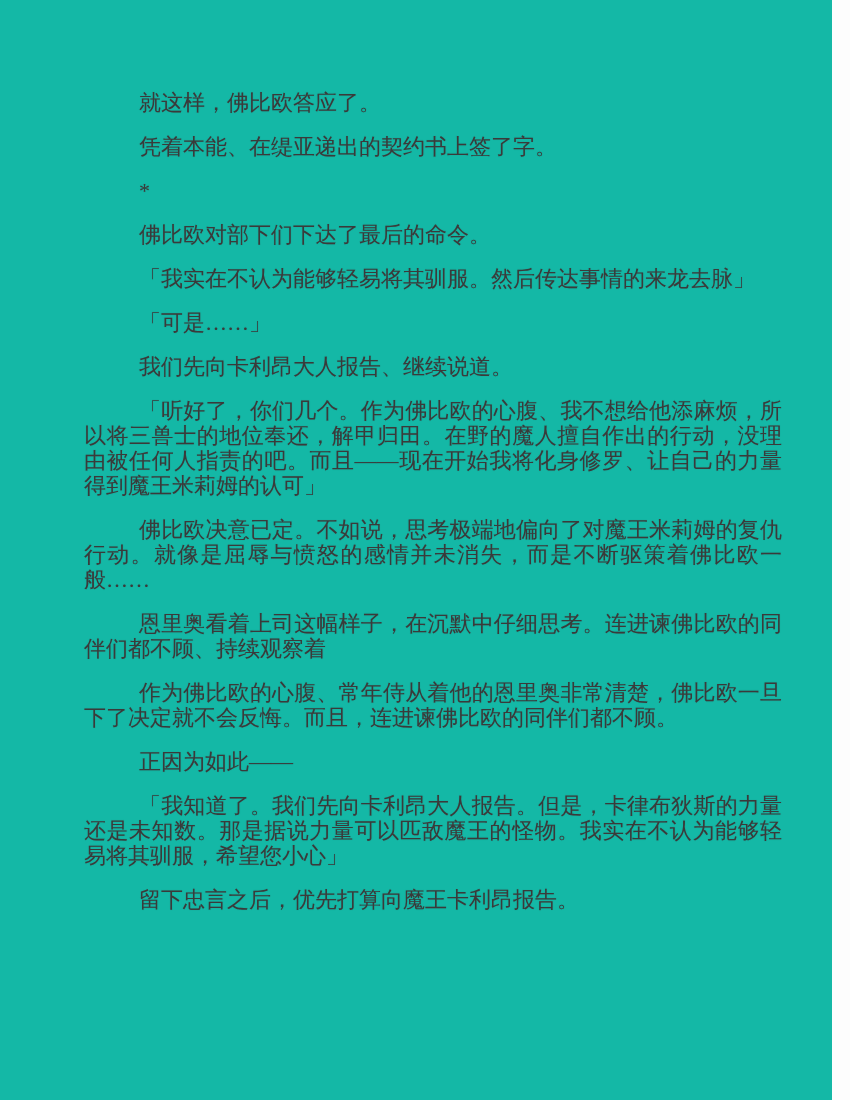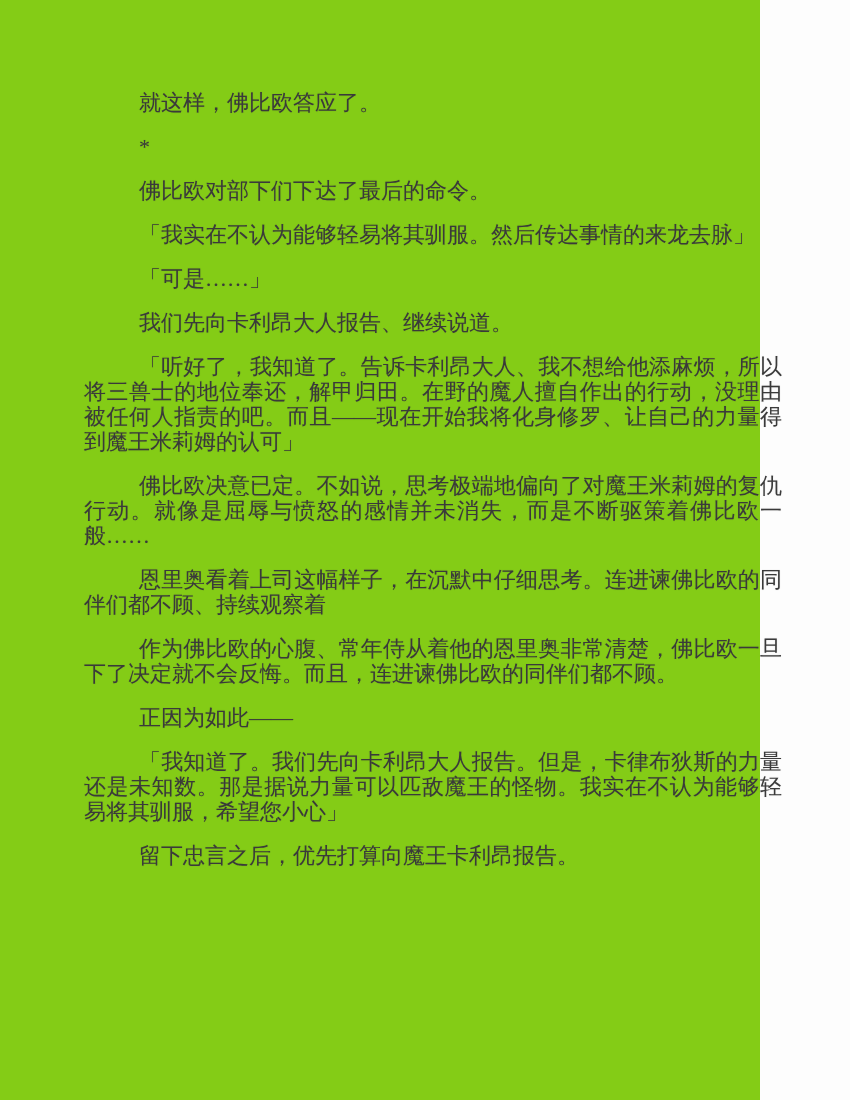--- a/index.html
+++ b/index.html
@@ -8,24 +8,24 @@
     background: #fdfdfd;
   }
   body {
     width: 850px;
     height: 1100px;
     overflow: hidden;
     font-family: "Liberation Serif", "DejaVu Serif", serif;
   }
   .page {
     box-sizing: border-box;
-    width: 760px;
+    width: 832px;
     height: 1100px;
     padding: 90px 68px 0 84px;
-    background: #84cc16;
+    background: #14b8a6;
   }
   .text-column {
     width: 698px;
     font-size: 22px;
     line-height: 25px;
     color: #3a3a3a;
     text-align: justify;
     text-shadow: 0 0 1px rgba(70,70,70,0.30);
   }
   .text-column p {
@@ -36,26 +36,27 @@
   .text-column p.section-break {
     text-indent: 55px;
   }
 </style>
 </head>
 <body>
 
 <div class="page">
   <div class="text-column">
     <p>就这样，佛比欧答应了。</p>
+    <p>凭着本能、在缇亚递出的契约书上签了字。</p>
     <p class="section-break">*</p>
     <p>佛比欧对部下们下达了最后的命令。</p>
     <p>「我实在不认为能够轻易将其驯服。然后传达事情的来龙去脉」</p>
     <p>「可是……」</p>
     <p>我们先向卡利昂大人报告、继续说道。</p>
-    <p>「听好了，我知道了。告诉卡利昂大人、我不想给他添麻烦，所以将三兽士的地位奉还，解甲归田。在野的魔人擅自作出的行动，没理由被任何人指责的吧。而且——现在开始我将化身修罗、让自己的力量得到魔王米莉姆的认可」</p>
+    <p>「听好了，你们几个。作为佛比欧的心腹、我不想给他添麻烦，所以将三兽士的地位奉还，解甲归田。在野的魔人擅自作出的行动，没理由被任何人指责的吧。而且——现在开始我将化身修罗、让自己的力量得到魔王米莉姆的认可」</p>
     <p>佛比欧决意已定。不如说，思考极端地偏向了对魔王米莉姆的复仇行动。就像是屈辱与愤怒的感情并未消失，而是不断驱策着佛比欧一般……</p>
     <p>恩里奥看着上司这幅样子，在沉默中仔细思考。连进谏佛比欧的同伴们都不顾、持续观察着</p>
     <p>作为佛比欧的心腹、常年侍从着他的恩里奥非常清楚，佛比欧一旦下了决定就不会反悔。而且，连进谏佛比欧的同伴们都不顾。</p>
     <p>正因为如此——</p>
     <p>「我知道了。我们先向卡利昂大人报告。但是，卡律布狄斯的力量还是未知数。那是据说力量可以匹敌魔王的怪物。我实在不认为能够轻易将其驯服，希望您小心」</p>
     <p>留下忠言之后，优先打算向魔王卡利昂报告。</p>
   </div>
 </div>
 
 </body></html>

